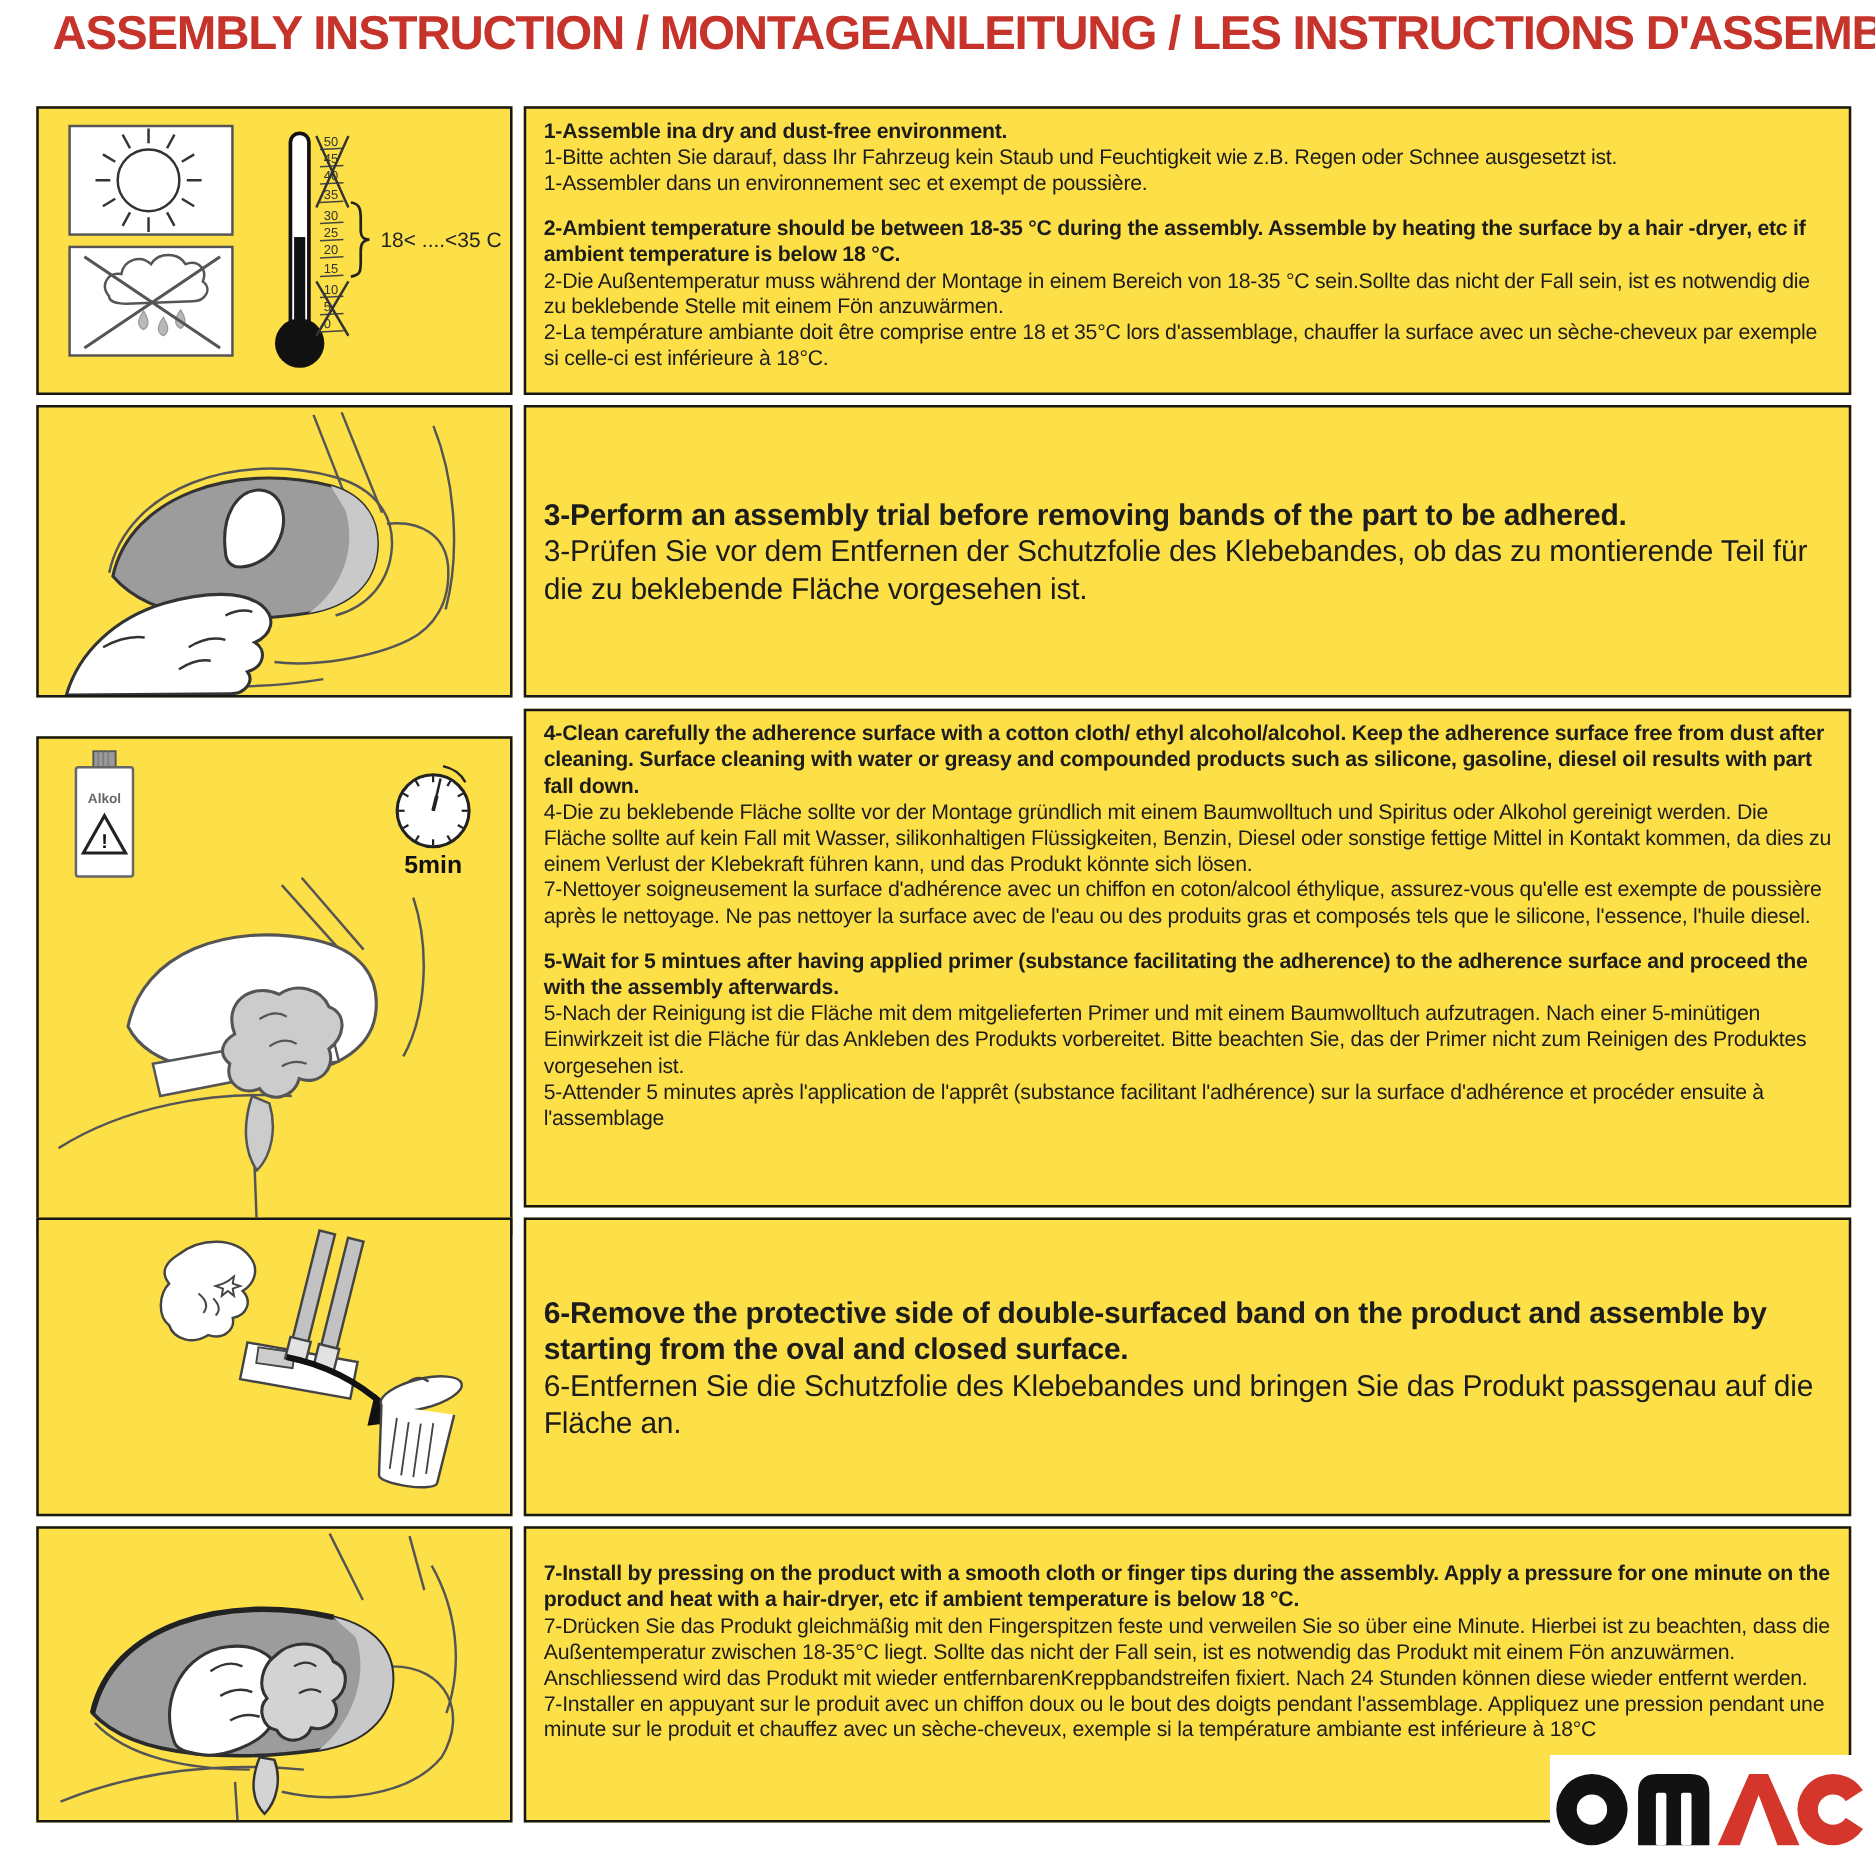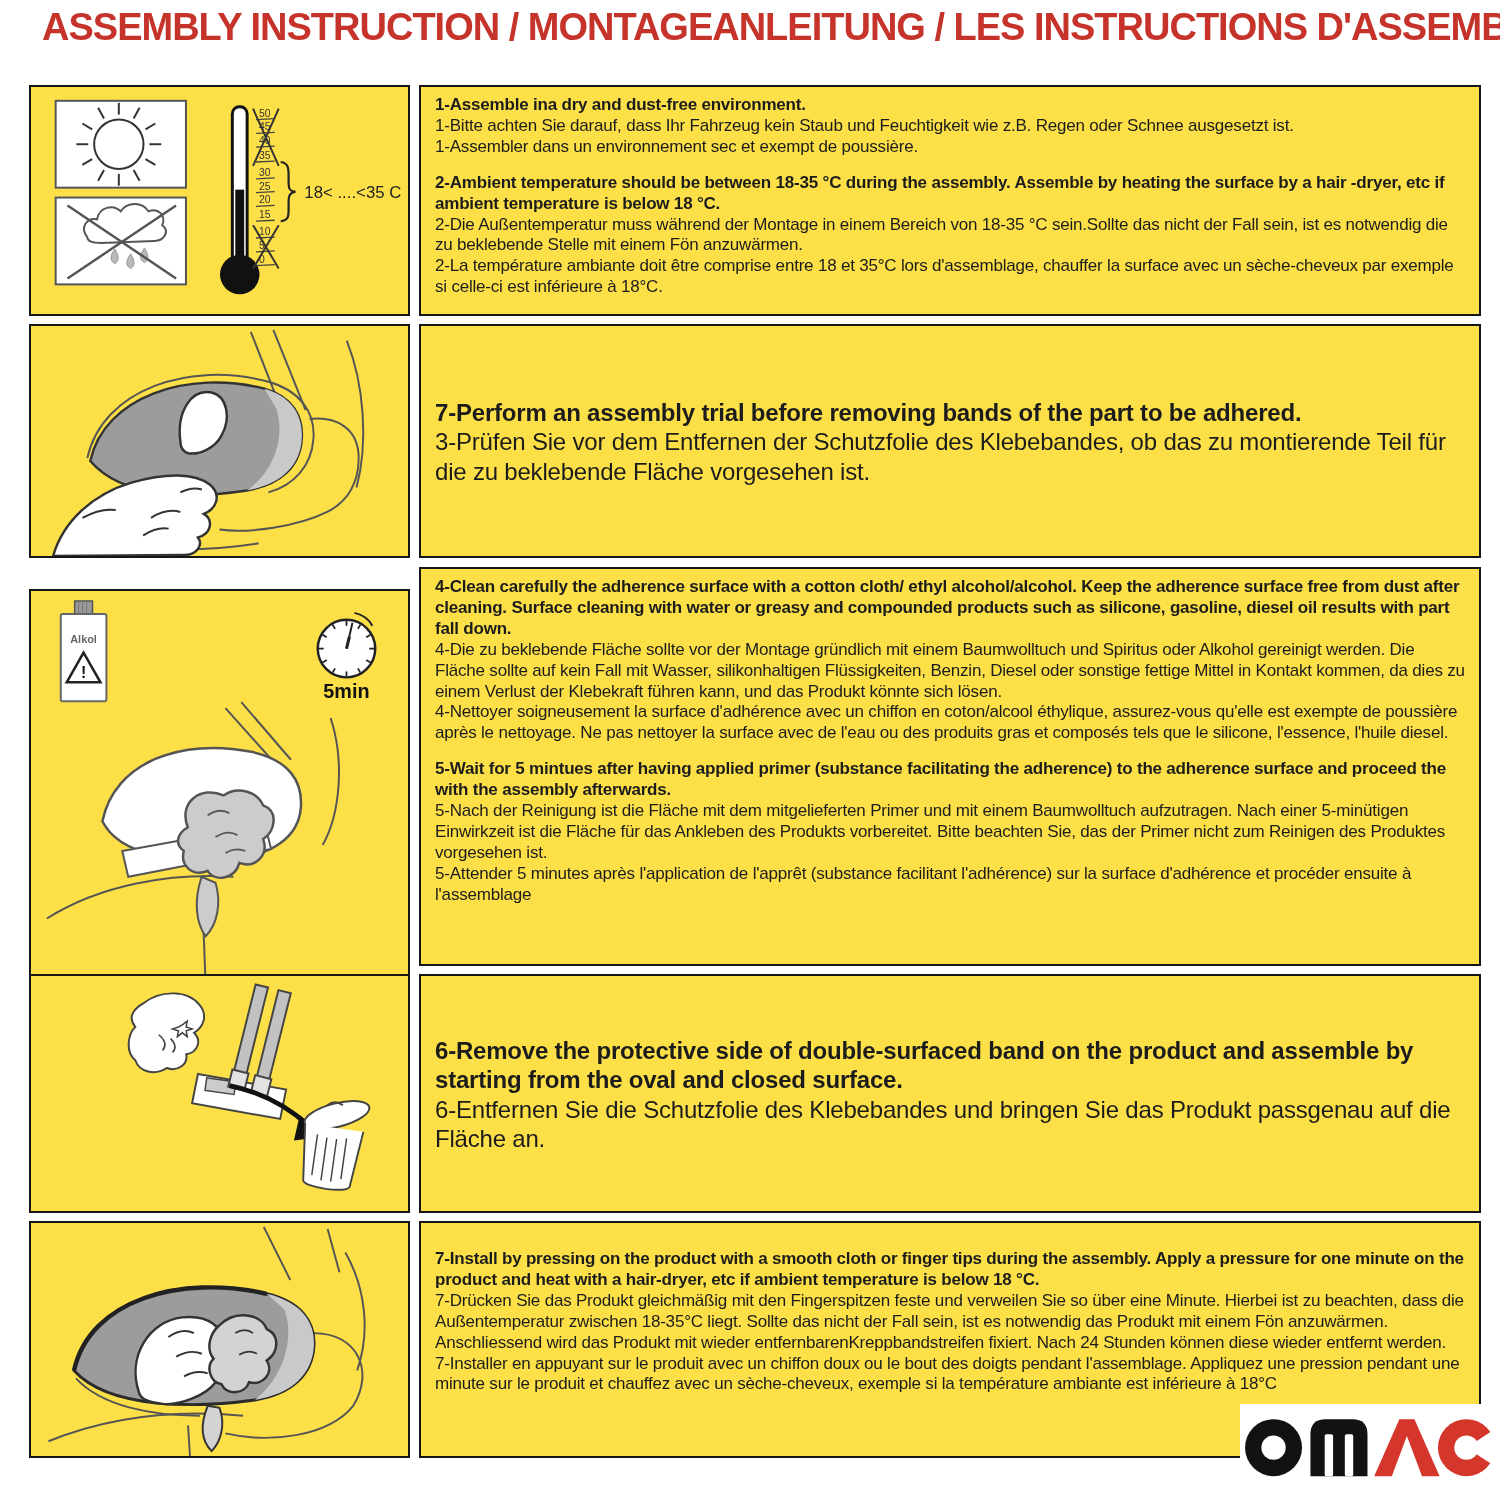--- a/index.html
+++ b/index.html
@@ -118,21 +118,21 @@
     <g stroke="#333" stroke-width="2" fill="none">
       <path d="M120,196 q16,-10 30,-6"></path>
         <path d="M112,214 q14,-9 26,-7"></path>
         <path d="M150,170 q12,-6 22,-3"></path>
       <path d="M50,196 q18,-10 34,-8"></path>
     </g>
   </svg>
 </div>
 
 <div class="box txt-box big" style="top:314px;height:234px;">
-  <p class="b">7-Perform an assembly trial before removing bands of the part to be adhered.</p>
+  <p class="b">3-Perform an assembly trial before removing bands of the part to be adhered.</p>
   <p>3-Prüfen Sie vor dem Entfernen der Schutzfolie des Klebebandes, ob das zu montierende Teil für die zu beklebende Fläche vorgesehen ist.</p>
 </div>
 
 <div class="box img-box" style="top:579px;height:399px;">
   <svg viewBox="0 0 380 398" width="377" height="395">
 
     <g>
       <rect x="44" y="10" width="18" height="14" fill="#999" stroke="#555" stroke-width="1.5"></rect>
       <line x1="48" y1="10" x2="48" y2="24" stroke="#777"></line>
         <line x1="52" y1="10" x2="52" y2="24" stroke="#777"></line>
@@ -179,21 +179,21 @@
           <path d="M196,264 q10,-6 20,-2"></path>
       </g>
       <path d="M172,288 C164,312 166,334 176,348 C188,336 192,314 186,294 Z" fill="#ccc" stroke="#555" stroke-width="2"></path>
     </g>
   </svg>
 </div>
 
 <div class="box txt-box" style="top:557px;height:399px;">
   <p class="b">4-Clean carefully the adherence surface with a cotton cloth/ ethyl alcohol/alcohol. Keep the adherence surface free from dust after cleaning. Surface cleaning with water or greasy and compounded products such as silicone, gasoline, diesel oil results with part fall down.</p>
   <p>4-Die zu beklebende Fläche sollte vor der Montage gründlich mit einem Baumwolltuch und Spiritus oder Alkohol gereinigt werden. Die Fläche sollte auf kein Fall mit Wasser, silikonhaltigen Flüssigkeiten, Benzin, Diesel oder sonstige fettige Mittel in Kontakt kommen, da dies zu einem Verlust der Klebekraft führen kann, und das Produkt könnte sich lösen.</p>
-  <p>4-Nettoyer soigneusement la surface d'adhérence avec un chiffon en coton/alcool éthylique, assurez-vous qu'elle est exempte de poussière après le nettoyage. Ne pas nettoyer la surface avec de l'eau ou des produits gras et composés tels que le silicone, l'essence, l'huile diesel.</p>
+  <p>7-Nettoyer soigneusement la surface d'adhérence avec un chiffon en coton/alcool éthylique, assurez-vous qu'elle est exempte de poussière après le nettoyage. Ne pas nettoyer la surface avec de l'eau ou des produits gras et composés tels que le silicone, l'essence, l'huile diesel.</p>
   <p class="b gap">5-Wait for 5 mintues after having applied primer (substance facilitating the adherence) to the adherence surface and proceed the with the assembly afterwards.</p>
   <p>5-Nach der Reinigung ist die Fläche mit dem mitgelieferten Primer und mit einem Baumwolltuch aufzutragen. Nach einer 5-minütigen Einwirkzeit ist die Fläche für das Ankleben des Produkts vorbereitet. Bitte beachten Sie, das der Primer nicht zum Reinigen des Produktes vorgesehen ist.</p>
   <p>5-Attender 5 minutes après l'application de l'apprêt (substance facilitant l'adhérence) sur la surface d'adhérence et procéder ensuite à l'assemblage</p>
 </div>
 
 <div class="box img-box" style="top:964px;height:239px;">
   <svg viewBox="0 0 380 240" width="377" height="235">
 
     <path d="M168,100 L258,116 L252,146 L162,130 Z" fill="#fff" stroke="#444" stroke-width="2"></path>
     <rect x="176" y="106" width="30" height="13" fill="#ccc" stroke="#444" stroke-width="1.5" transform="rotate(8 191 112)"></rect>

